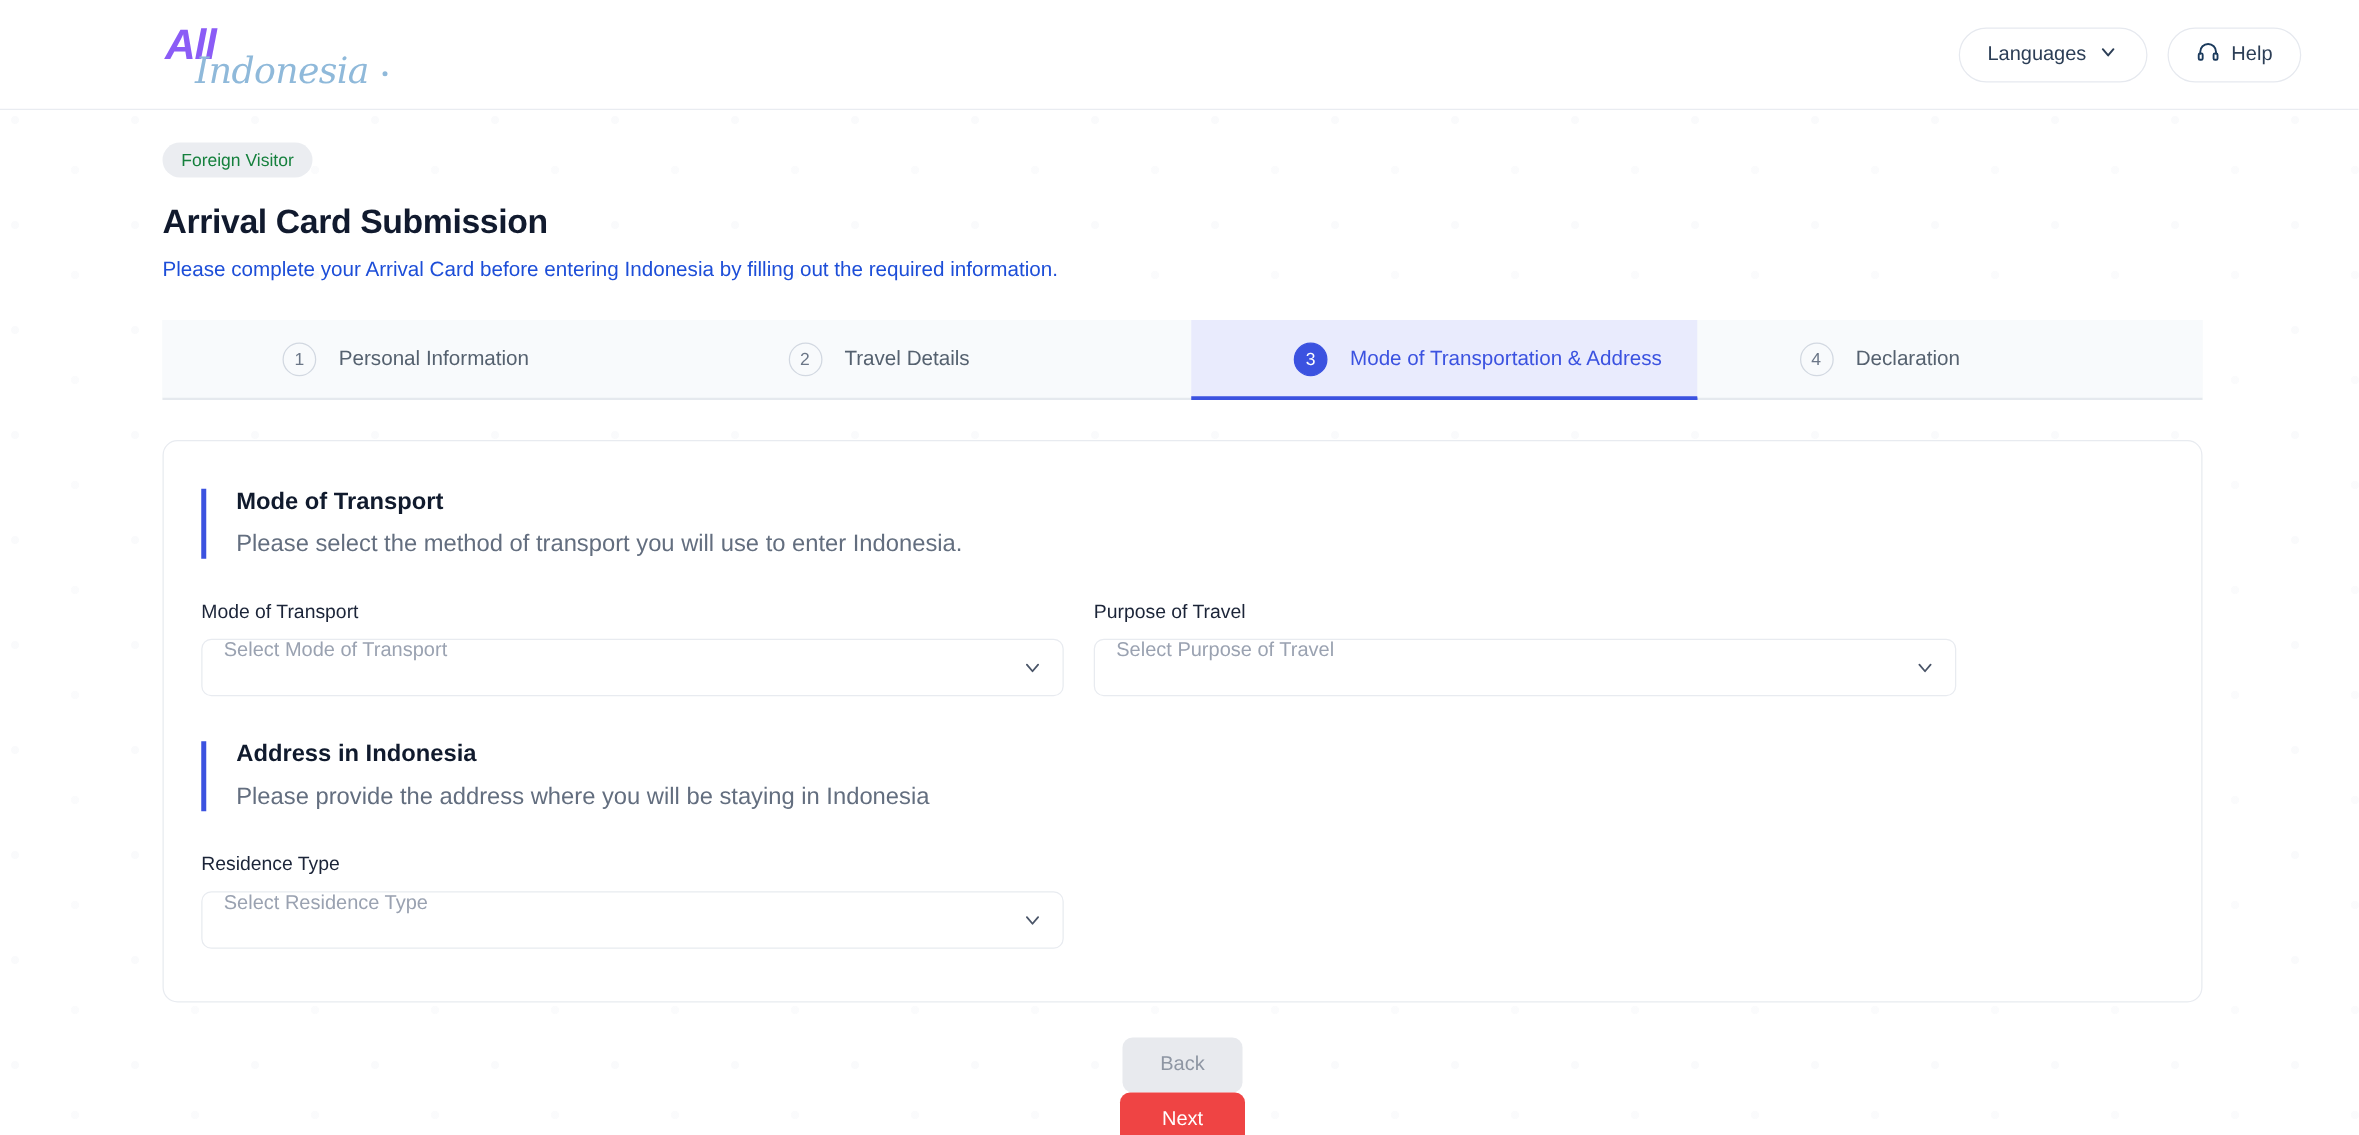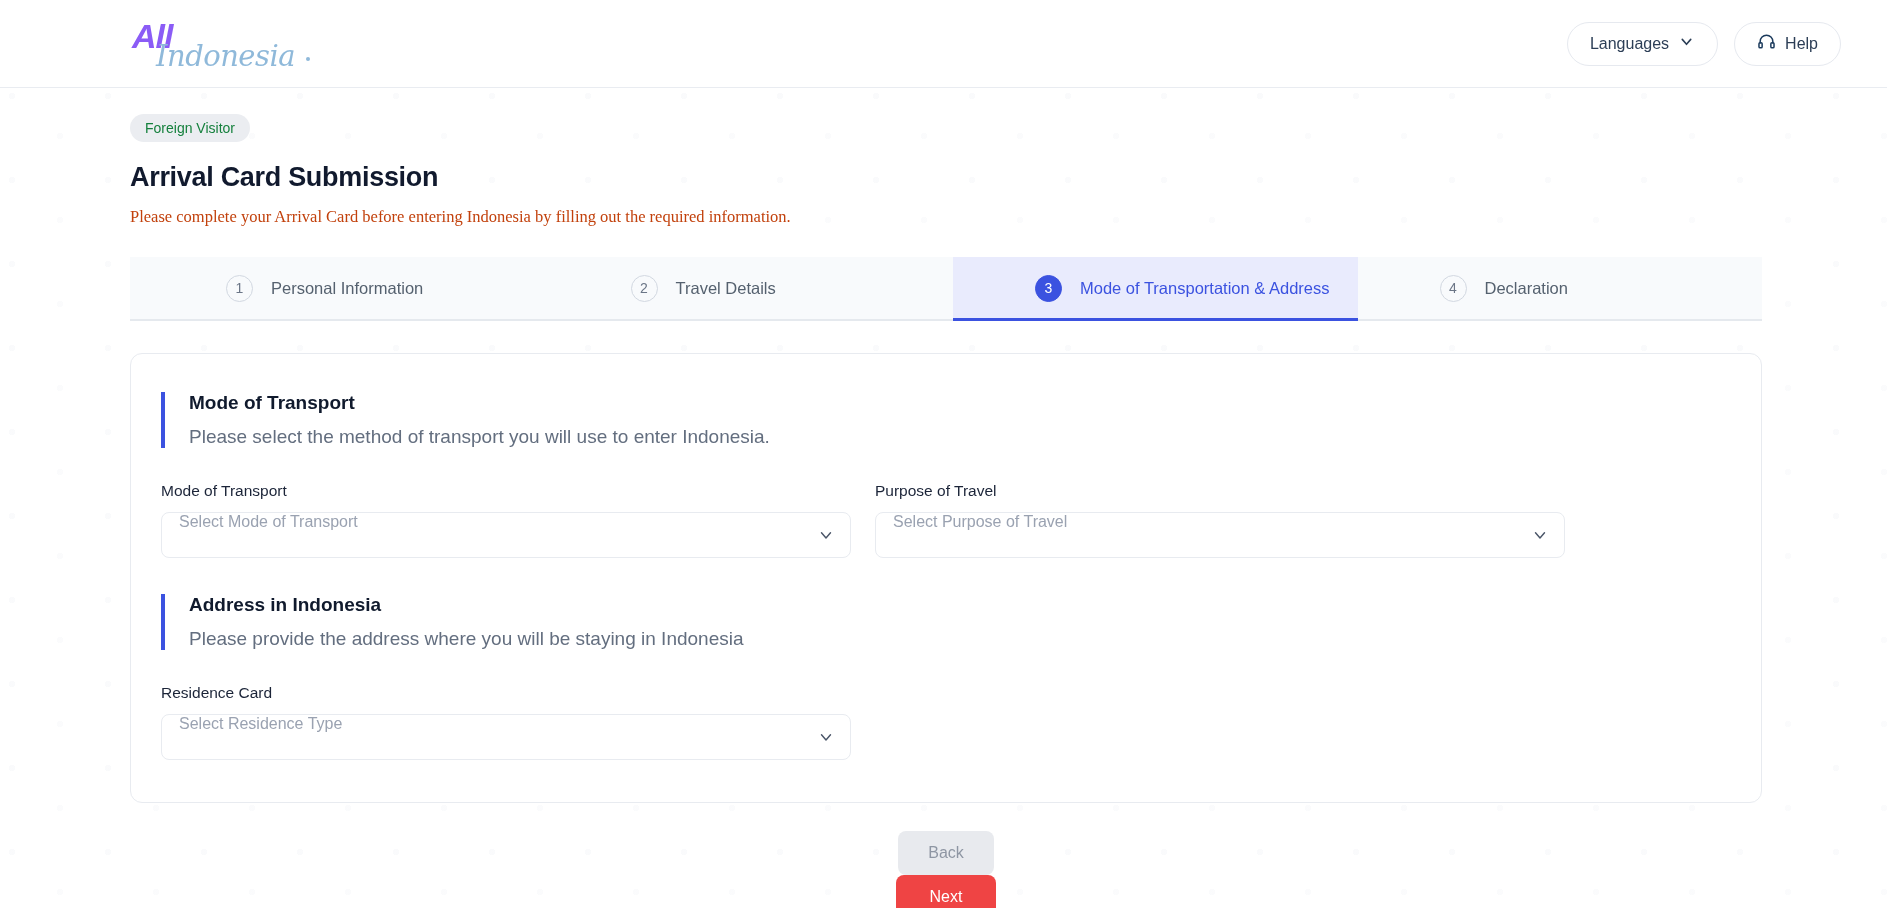--- a/index.html
+++ b/index.html
@@ -110,23 +110,22 @@
   .page-title {
     font-size: 27px;
     font-weight: bold;
     color: #111a2e;
     letter-spacing: -0.3px;
     margin-bottom: 14px;
   }
 
   .page-subtitle {
     font-size: 16.5px;
-    color: #c2410c;
+    color: #1d4ed8;
     margin-bottom: 30px;
-    font-family: Liberation Serif, serif;
   }
 
   
   .stepper {
     display: flex;
     width: 1632px;
     background: #f8fafc;
     border-bottom: 2px solid #e5e9ee;
     margin-bottom: 32px;
   }
@@ -371,21 +370,21 @@
 
       </div>
 
       <div class="section-head second">
         <div class="section-title">Address in Indonesia</div>
         <div class="section-desc">Please provide the address where you will be staying in Indonesia</div>
       </div>
 
       <div class="field-row" style="margin-bottom:0;">
         <div class="field">
-          <label class="field-label">Residence Card</label>
+          <label class="field-label">Residence Type</label>
           <div class="select">
             <span class="select-value">Select Residence Type</span>
             <span class="chev">
               <svg width="18" height="18" viewBox="0 0 24 24" fill="none" stroke="#4a5568" stroke-width="1.9" stroke-linecap="round" stroke-linejoin="round">
                 <polyline points="6 9 12 16 18 9"></polyline>
               </svg>
             </span>
           </div>
         </div>
       </div>

